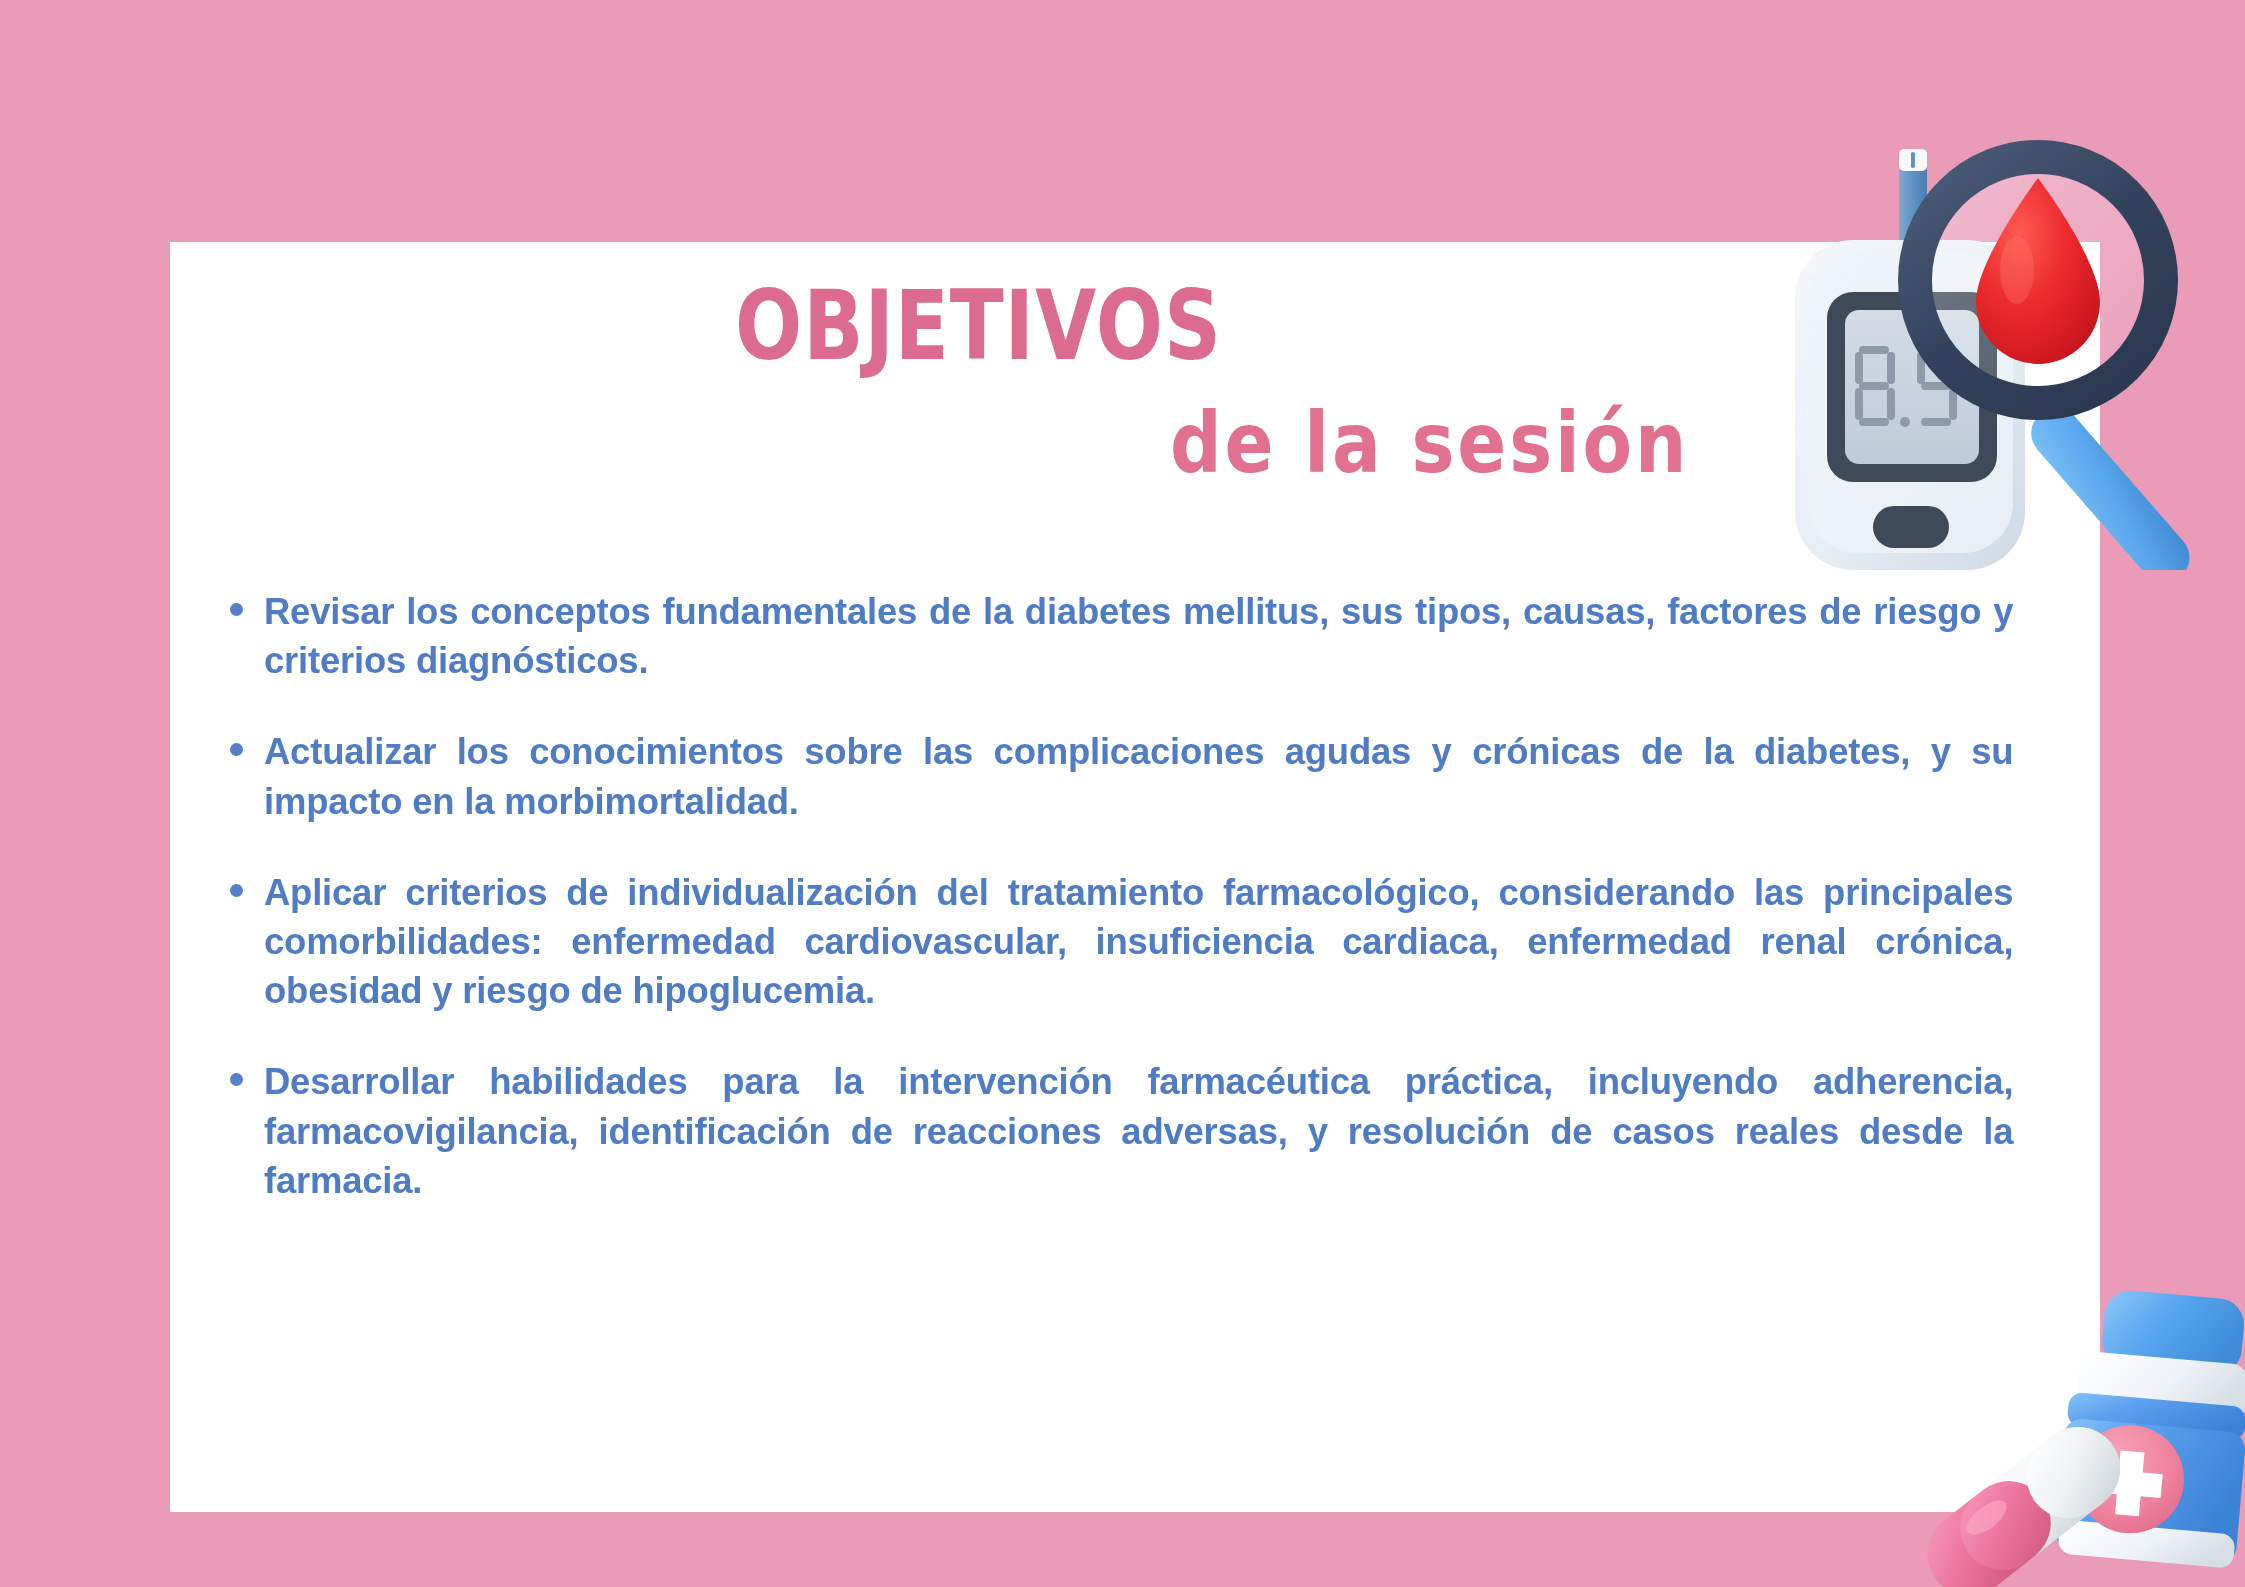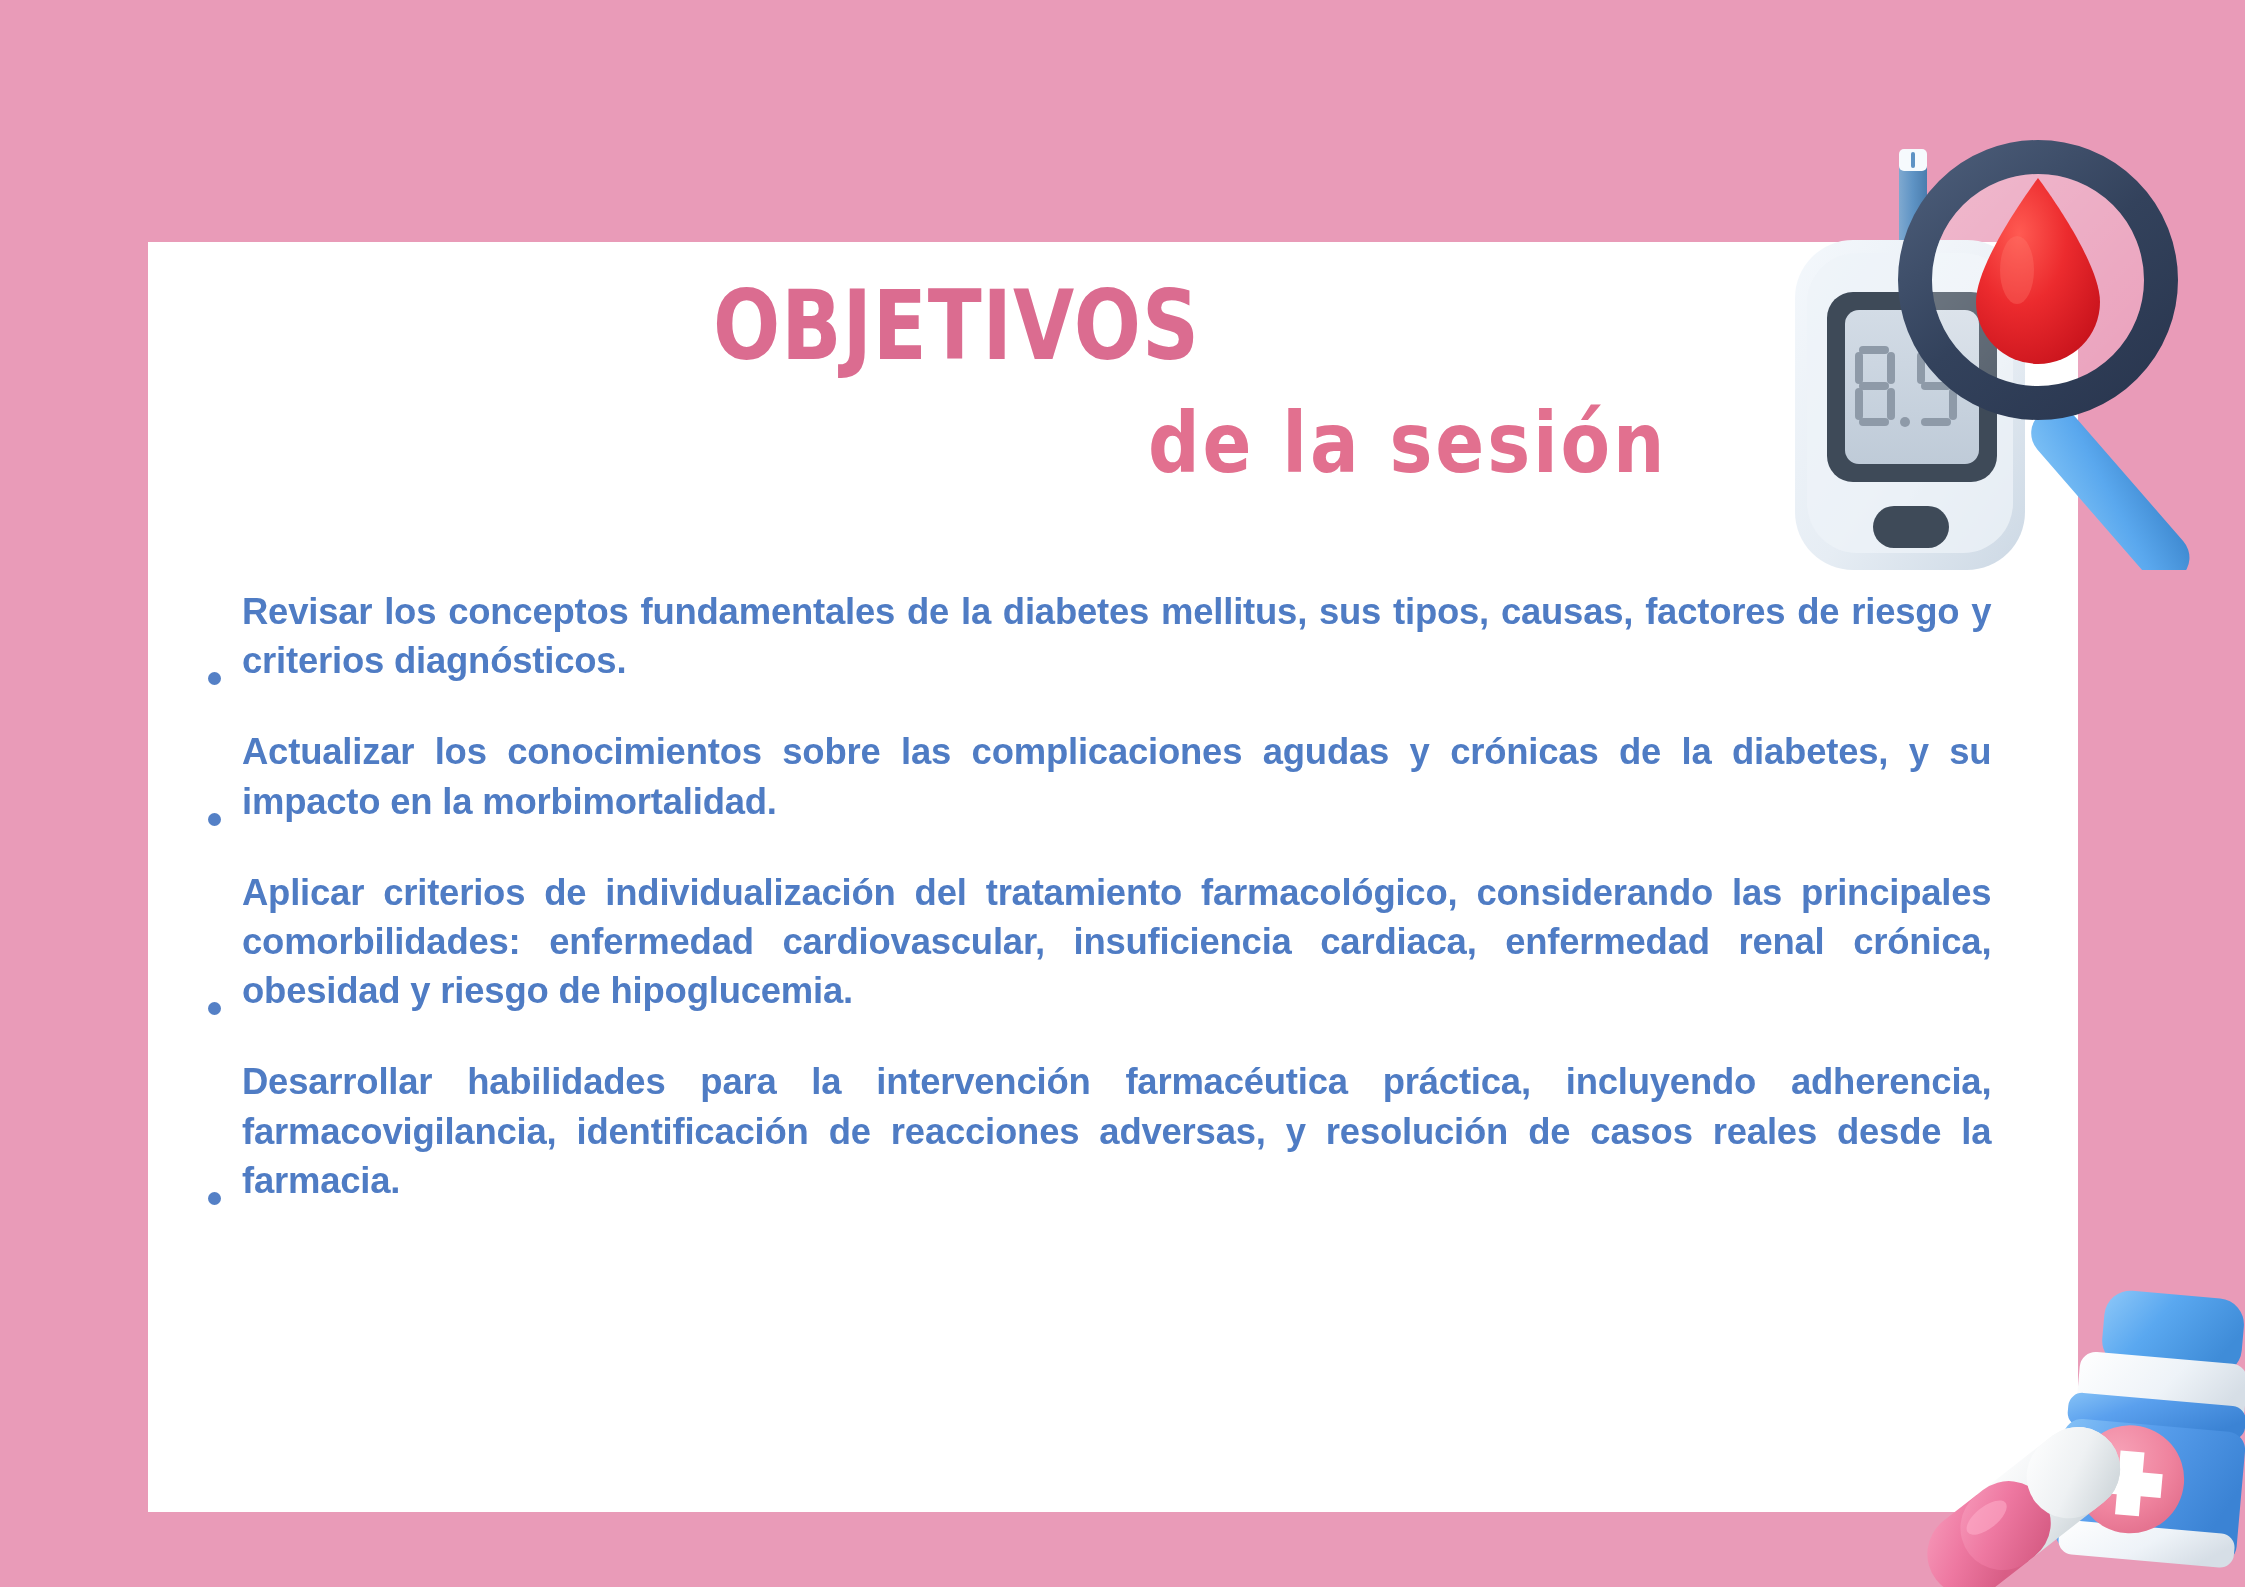--- a/index.html
+++ b/index.html
@@ -12,21 +12,21 @@
     width: 2245px;
     height: 1587px;
     overflow: hidden;
     background: #e99bb8;
     font-family: "Liberation Sans", sans-serif;
   }
 
   
   .card {
     position: absolute;
-    left: 148px;
+    left: 170px;
     top: 242px;
     width: 1930px;
     height: 1270px;
     background: #ffffff;
     z-index: 2;
   }
 
   
   .title-block {
     position: absolute;
@@ -69,21 +69,21 @@
   .bullets {
     position: absolute;
     left: 60px;
     top: 345px;
     width: 1810px;
     z-index: 3;
   }
   .bullet {
     position: relative;
     display: flex;
-    align-items: flex-end;
+    align-items: flex-start;
     margin-bottom: 42px;
   }
   .bullet:last-child { margin-bottom: 4px; }
   .bullet-dot {
     flex: 0 0 auto;
     width: 34px;
     padding-top: 16px;
     box-sizing: border-box;
   }
   .bullet-dot i {

